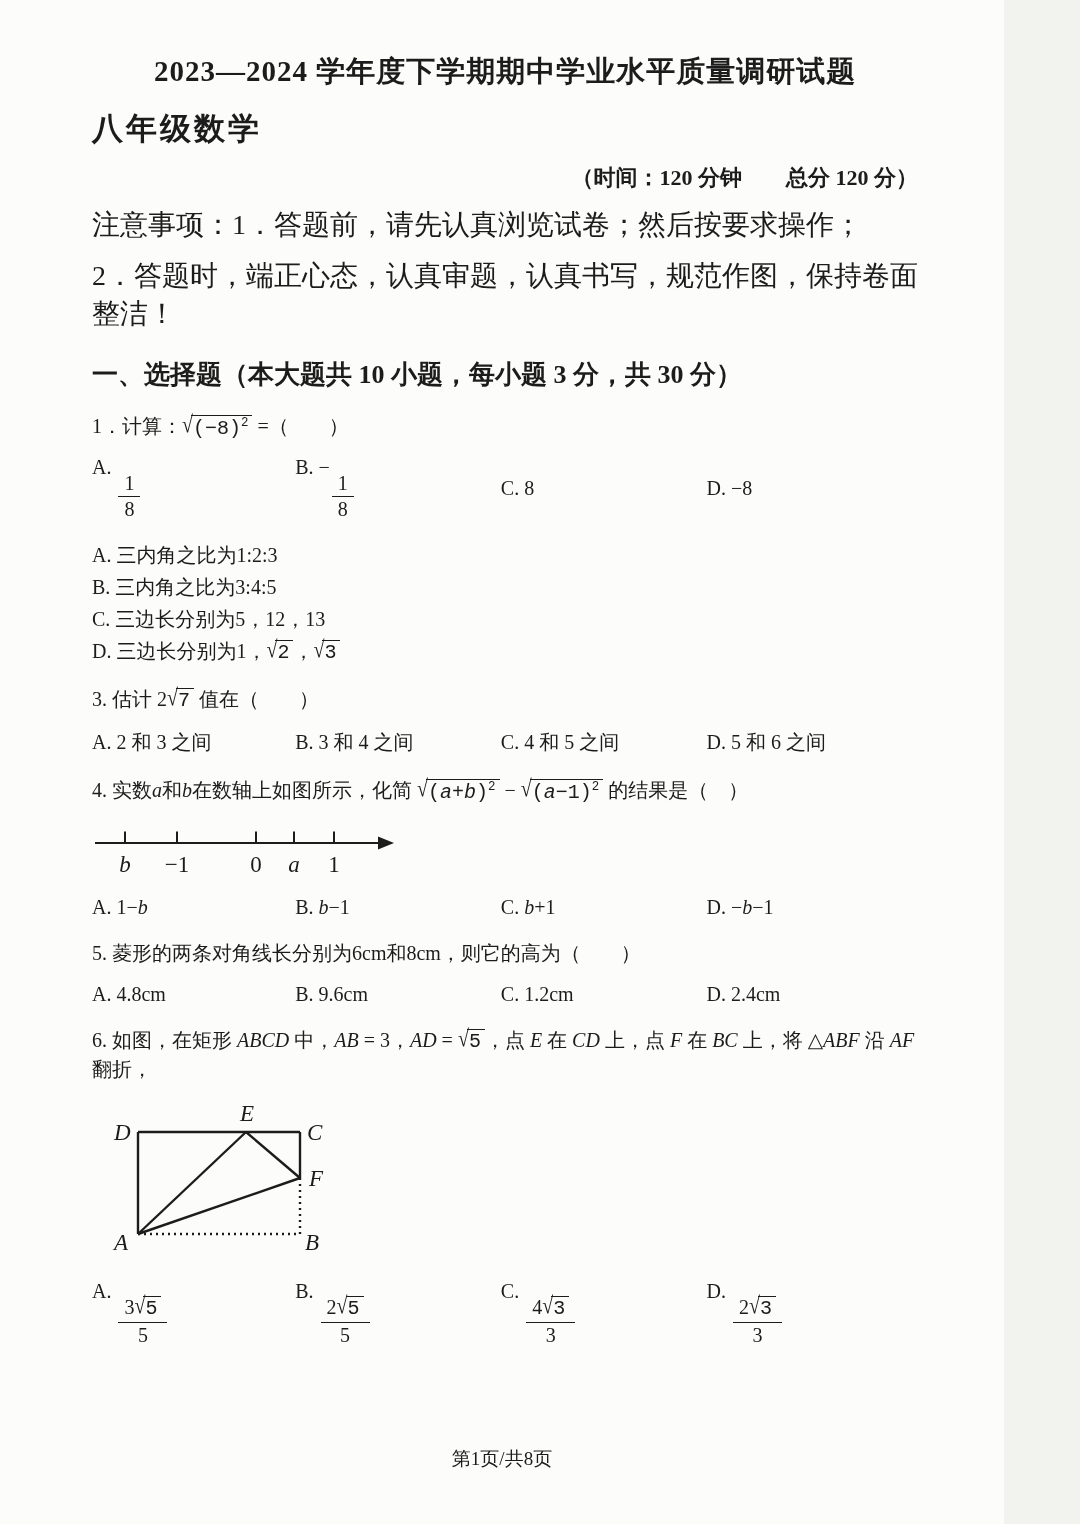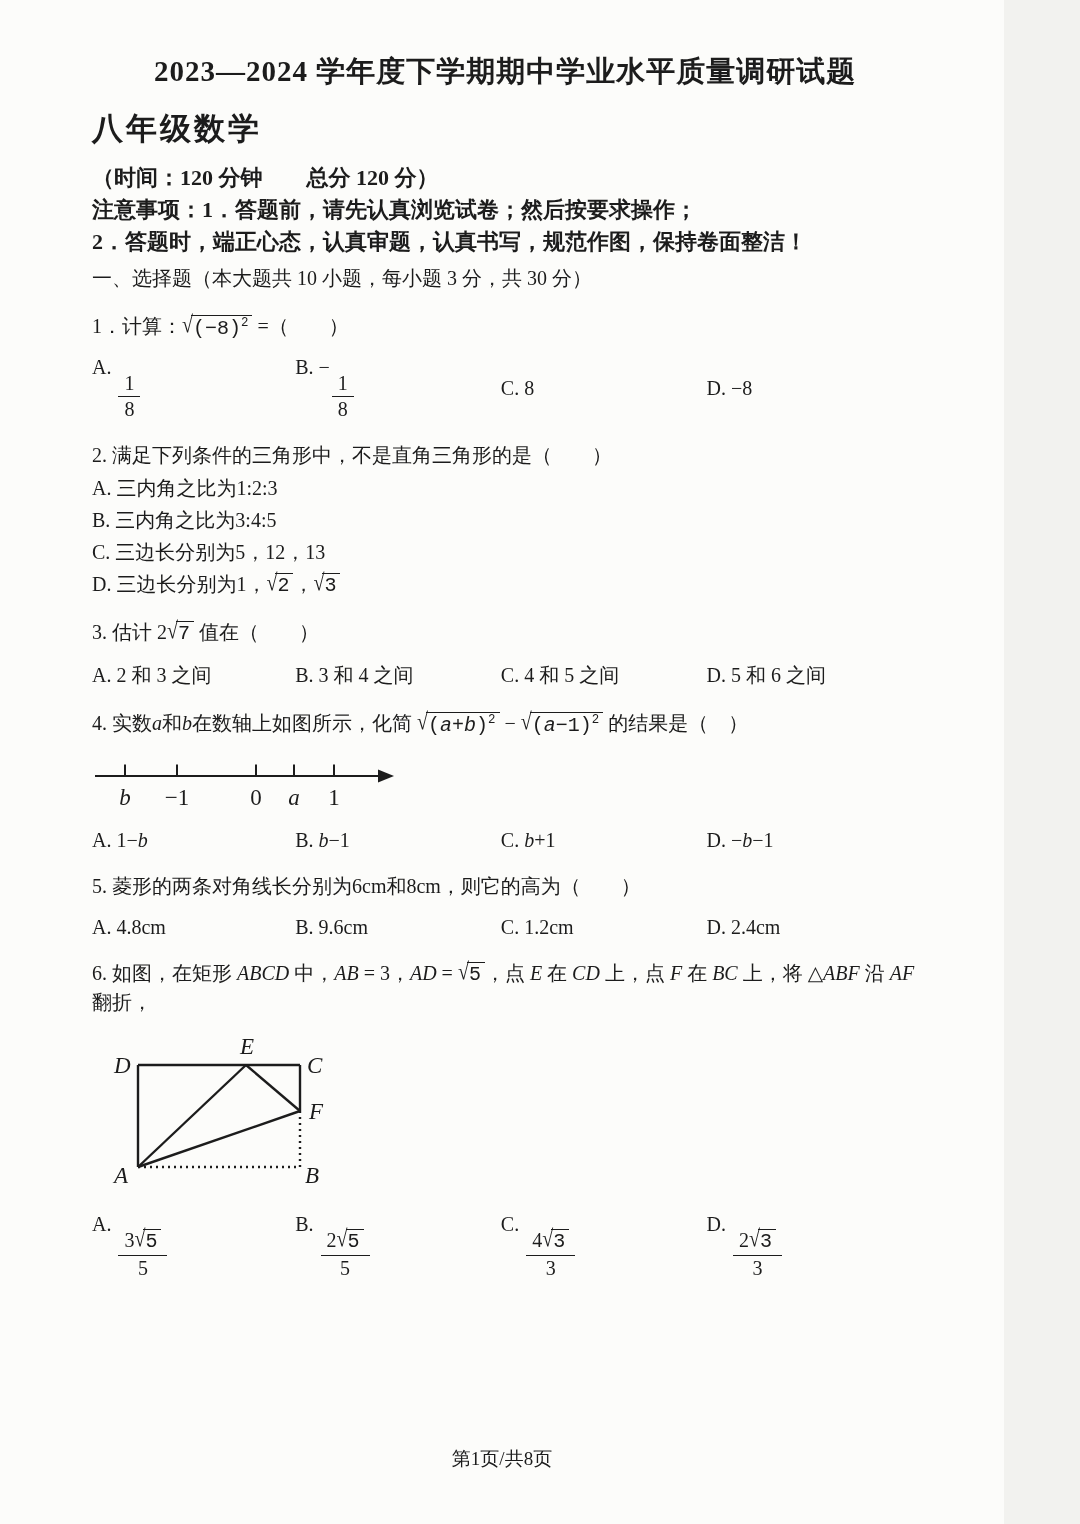--- a/index.html
+++ b/index.html
@@ -9,23 +9,23 @@
     width:1004px;height:1524px;
     box-sizing:border-box;
     background:#fcfcfa;
     color:#1c1c1c;
     font-family:"Liberation Serif","DejaVu Serif",serif;
     padding:52px 86px 0 92px;
     overflow:hidden;
   }
   .title1{font-size:29px;font-weight:700;text-align:center;letter-spacing:1px;}
   .title2{font-size:31px;font-weight:700;margin-top:16px;letter-spacing:3px;}
-  .meta{font-size:22px;font-weight:700;text-align:left;margin-top:13px;}
-  .notice{font-size:22px;font-weight:700;margin-top:2px;line-height:1.35;}
-  .section-heading{font-size:20px;font-weight:400;margin-top:9px;}
+  .meta{font-size:22px;font-weight:700;text-align:right;margin-top:13px;}
+  .notice{font-size:28px;font-weight:400;margin-top:13px;line-height:1.35;}
+  .section-heading{font-size:26px;font-weight:700;margin-top:25px;}
 
   .q{font-size:20px;margin-top:20px;}
   .stem{line-height:1.45;}
   .stem2{margin-top:14px;line-height:1.45;}
   .opts-row{display:grid;grid-template-columns:24.6% 24.9% 24.9% 1fr;margin-top:15px;align-items:center;}
   .opt{white-space:nowrap;}
   .opt-stack > div{margin-top:4px;line-height:1.4;}
 
   
   .frac{display:inline-flex;flex-direction:column;align-items:center;vertical-align:-0.8em;line-height:1.15;text-align:center;margin:0 2px;}
@@ -67,21 +67,20 @@
       <span class="opt">B. −<span class="frac">
             <span class="num">1</span>
             <span class="den">8</span>
           </span></span>
       <span class="opt">C. 8</span>
       <span class="opt">D. −8</span>
     </div>
   </div>
 
   <div class="q">
-    <div class="stem">2. 满足下列条件的三角形中，不是直角三角形的是（　　）</div>
     <div class="opt-stack">
       <div>A. 三内角之比为1:2:3</div>
       <div>B. 三内角之比为3:4:5</div>
       <div>C. 三边长分别为5，12，13</div>
       <div>D. 三边长分别为1，<span class="sqrt"><span class="rsign">√</span><span class="rbody">2</span></span>，<span class="sqrt"><span class="rsign">√</span><span class="rbody">3</span></span></div>
     </div>
   </div>
 
   <div class="q">
     <div class="stem">3. 估计 2<span class="sqrt"><span class="rsign">√</span><span class="rbody">7</span></span> 值在（　　）</div>

